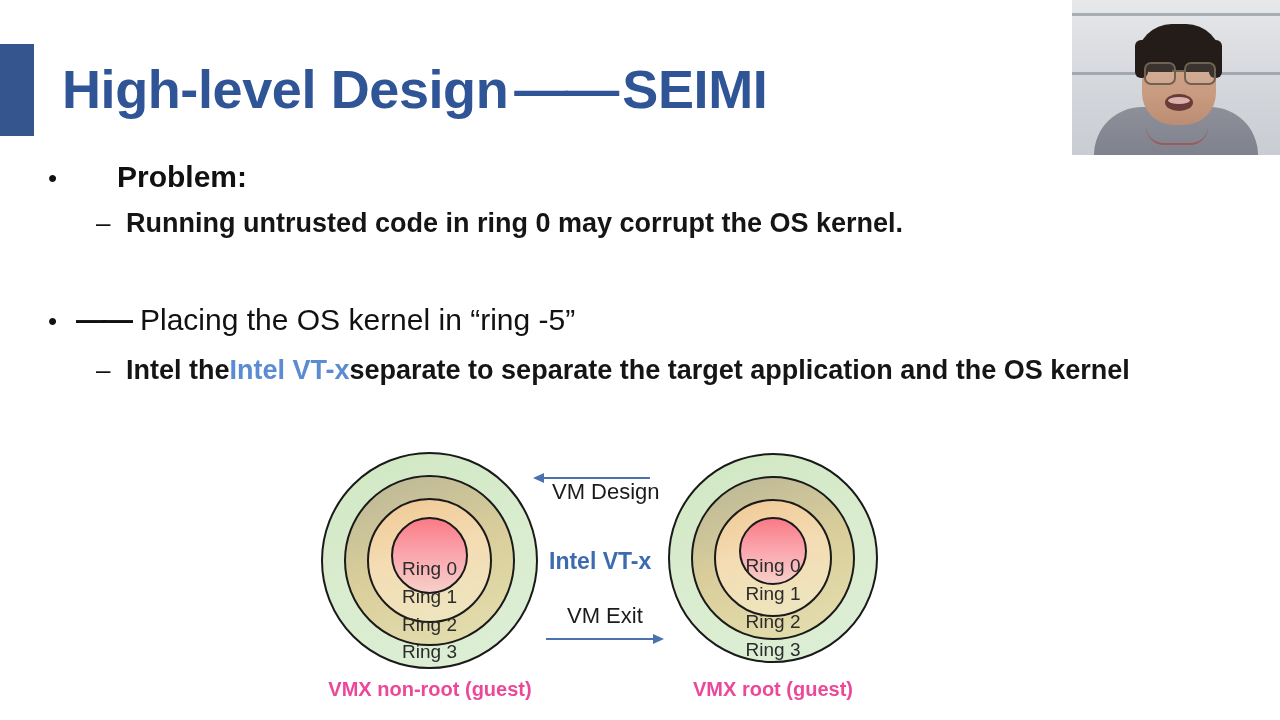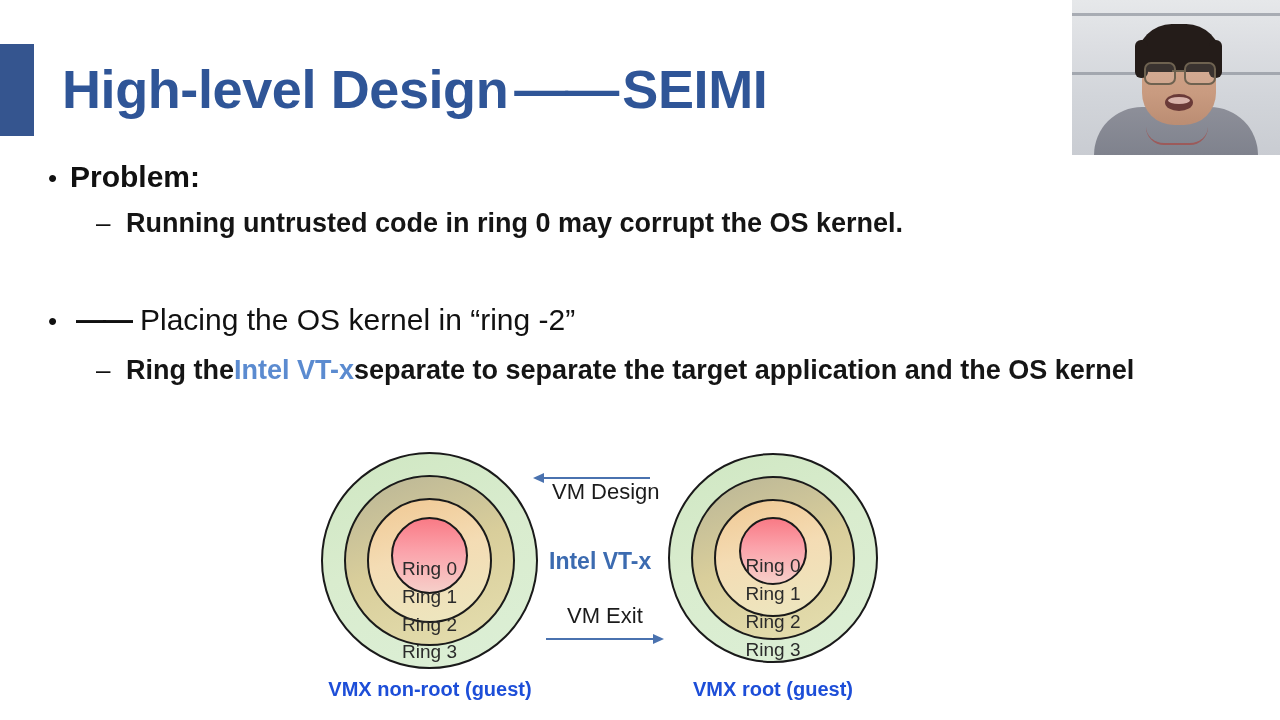--- a/index.html
+++ b/index.html
@@ -50,20 +50,21 @@
   .bullet-dot {
     width: 22px;
     font-size: 26px;
     line-height: 1;
     color: #111;
   }
   .l1-text {
     font-size: 30px;
     font-weight: bold;
     color: #111;
+    margin-left: 47px;
   }
   .l1-normal {
     font-size: 30px;
     font-weight: normal;
     color: #111;
   }
   .l1-dash {
     font-size: 30px;
     font-weight: bold;
     letter-spacing: -3px;
@@ -114,21 +115,21 @@
     position: absolute;
     font-size: 19px;
     color: #2b2b2b;
     text-align: center;
     white-space: nowrap;
   }
   .diagram-caption {
     position: absolute;
     font-size: 20px;
     font-weight: bold;
-    color: #1d4ed8;
+    color: #ec4899;
     text-align: center;
     white-space: nowrap;
   }
 
   
   .arrow-wrap {
     position: absolute;
   }
   .arrow-line {
     position: absolute;
@@ -297,25 +298,25 @@
   <span class="l1-text">Problem:</span>
 </div>
 <div class="bullet-row" id="bullet-problem-sub">
   <span class="dash-mark">–</span>
   <span class="l2-text">Running untrusted code in ring 0 may corrupt the OS kernel.</span>
 </div>
 
 <div class="bullet-row" id="bullet-solution">
   <span class="bullet-dot">•</span>
   <span class="l1-dash">——</span>
-  <span class="l1-normal">Placing the OS kernel in “ring -2”</span>
+  <span class="l1-normal">Placing the OS kernel in “ring -5”</span>
 </div>
 <div class="bullet-row" id="bullet-solution-sub">
   <span class="dash-mark">–</span>
-  <span class="l2-text">Ring the </span>
+  <span class="l2-text">Intel the </span>
   <span class="l2-text accent-blue">Intel VT-x</span>
   <span class="l2-text"> separate to separate the target application and the OS kernel</span>
 </div>
 
 <div class="diagram" id="diagram-left" style="left:321px; top:452px; width:217px; height:217px;">
   <div class="ring ring-3" style="left:0px;   top:0px;   width:217px; height:217px;"></div>
   <div class="ring ring-2" style="left:23px;  top:23px;  width:171px; height:171px;"></div>
   <div class="ring ring-1" style="left:46px;  top:46px;  width:125px; height:125px;"></div>
   <div class="ring ring-0" style="left:70px;  top:65px;  width:77px;  height:77px;"></div>
   <div class="ring-label" style="left:0; top:106px; width:217px;">Ring 0</div>

